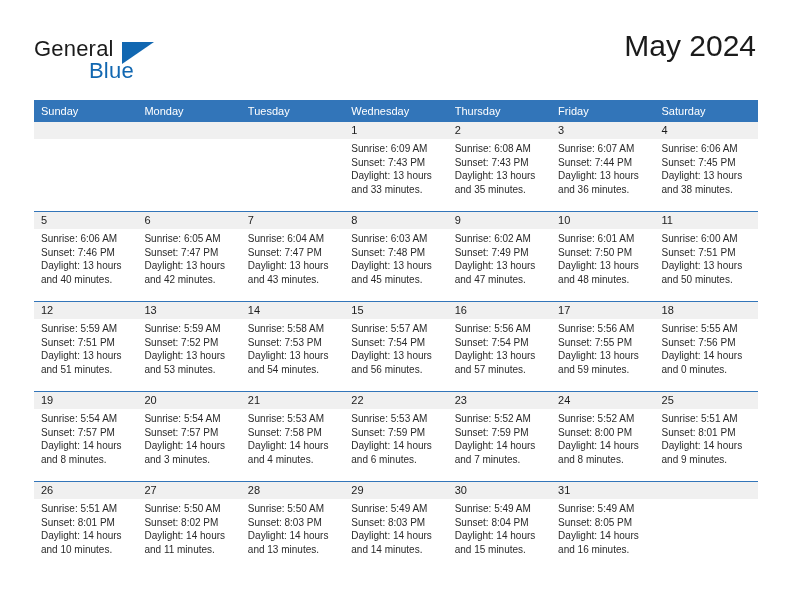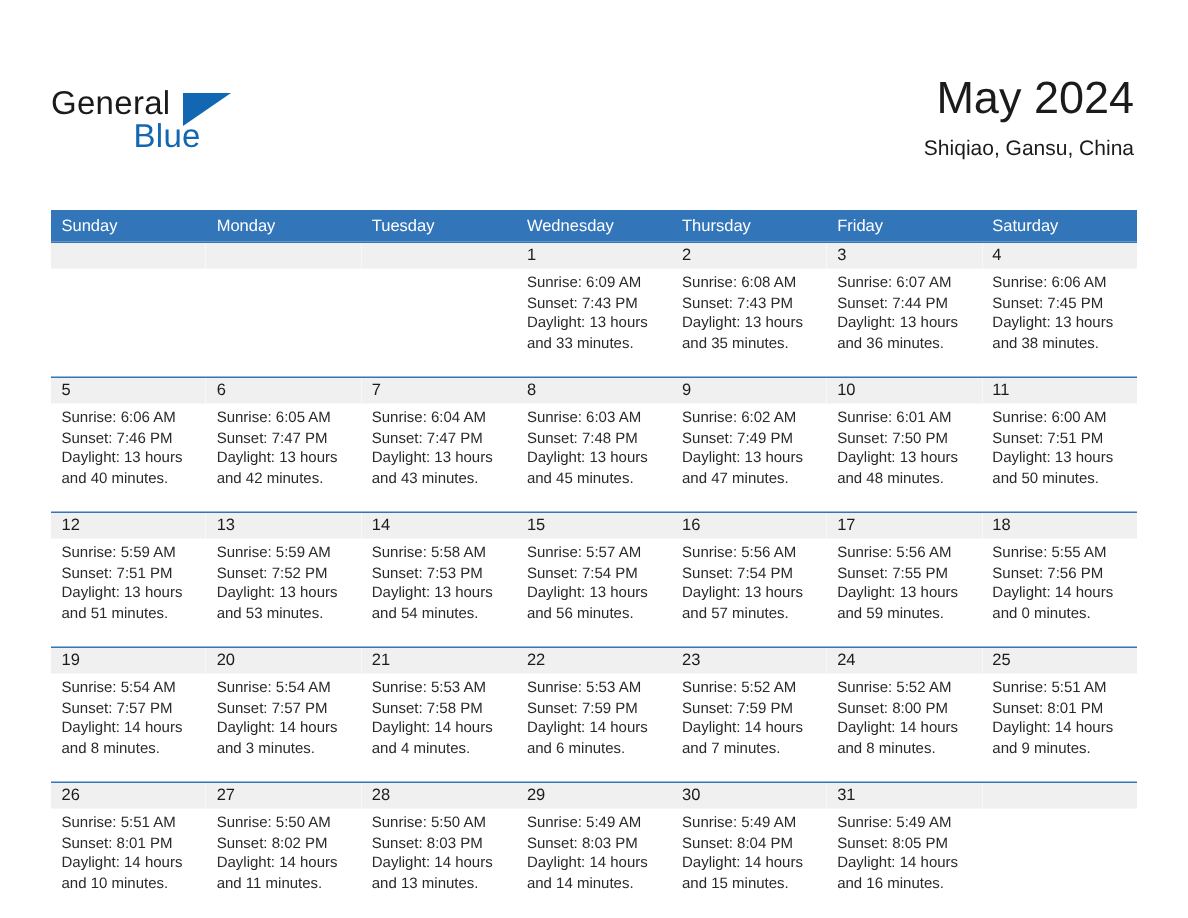--- a/index.html
+++ b/index.html
@@ -12,21 +12,20 @@
     background: #ffffff;
     font-family: "Liberation Sans", sans-serif;
     color: #000000;
     overflow: hidden;
   }
 
   .page {
     position: relative;
     width: 792px;
     height: 580px;
-    margin-top: 20px;
   }
 
   
   .top-bar {
     position: absolute;
     left: 0;
     top: 0;
     width: 792px;
     height: 100px;
   }
@@ -83,21 +82,21 @@
     color: #1b1b1b;
     line-height: 20px;
     margin-top: 6px;
     white-space: nowrap;
   }
 
   
   .calendar {
     position: absolute;
     left: 34px;
-    top: 120px;
+    top: 100px;
     width: 724px;
   }
 
   .weekday-row {
     display: flex;
     width: 100%;
     background: #3275b9;
   }
   .weekday-cell {
     flex: 1 1 0;
@@ -159,21 +158,20 @@
   <div class="top-bar">
 
     <div class="logo">
       <span class="logo-general">General</span>
       <span class="logo-triangle"></span>
       <span class="logo-blue">Blue</span>
     </div>
 
     <div class="title-block">
       <div class="cal-title">May 2024</div>
-      <div class="cal-subtitle">Shiqiao, Gansu, China</div>
     </div>
 
   </div>
 
   <div class="calendar">
 
     <div class="weekday-row">
       <div class="weekday-cell">Sunday</div>
       <div class="weekday-cell">Monday</div>
       <div class="weekday-cell">Tuesday</div>

